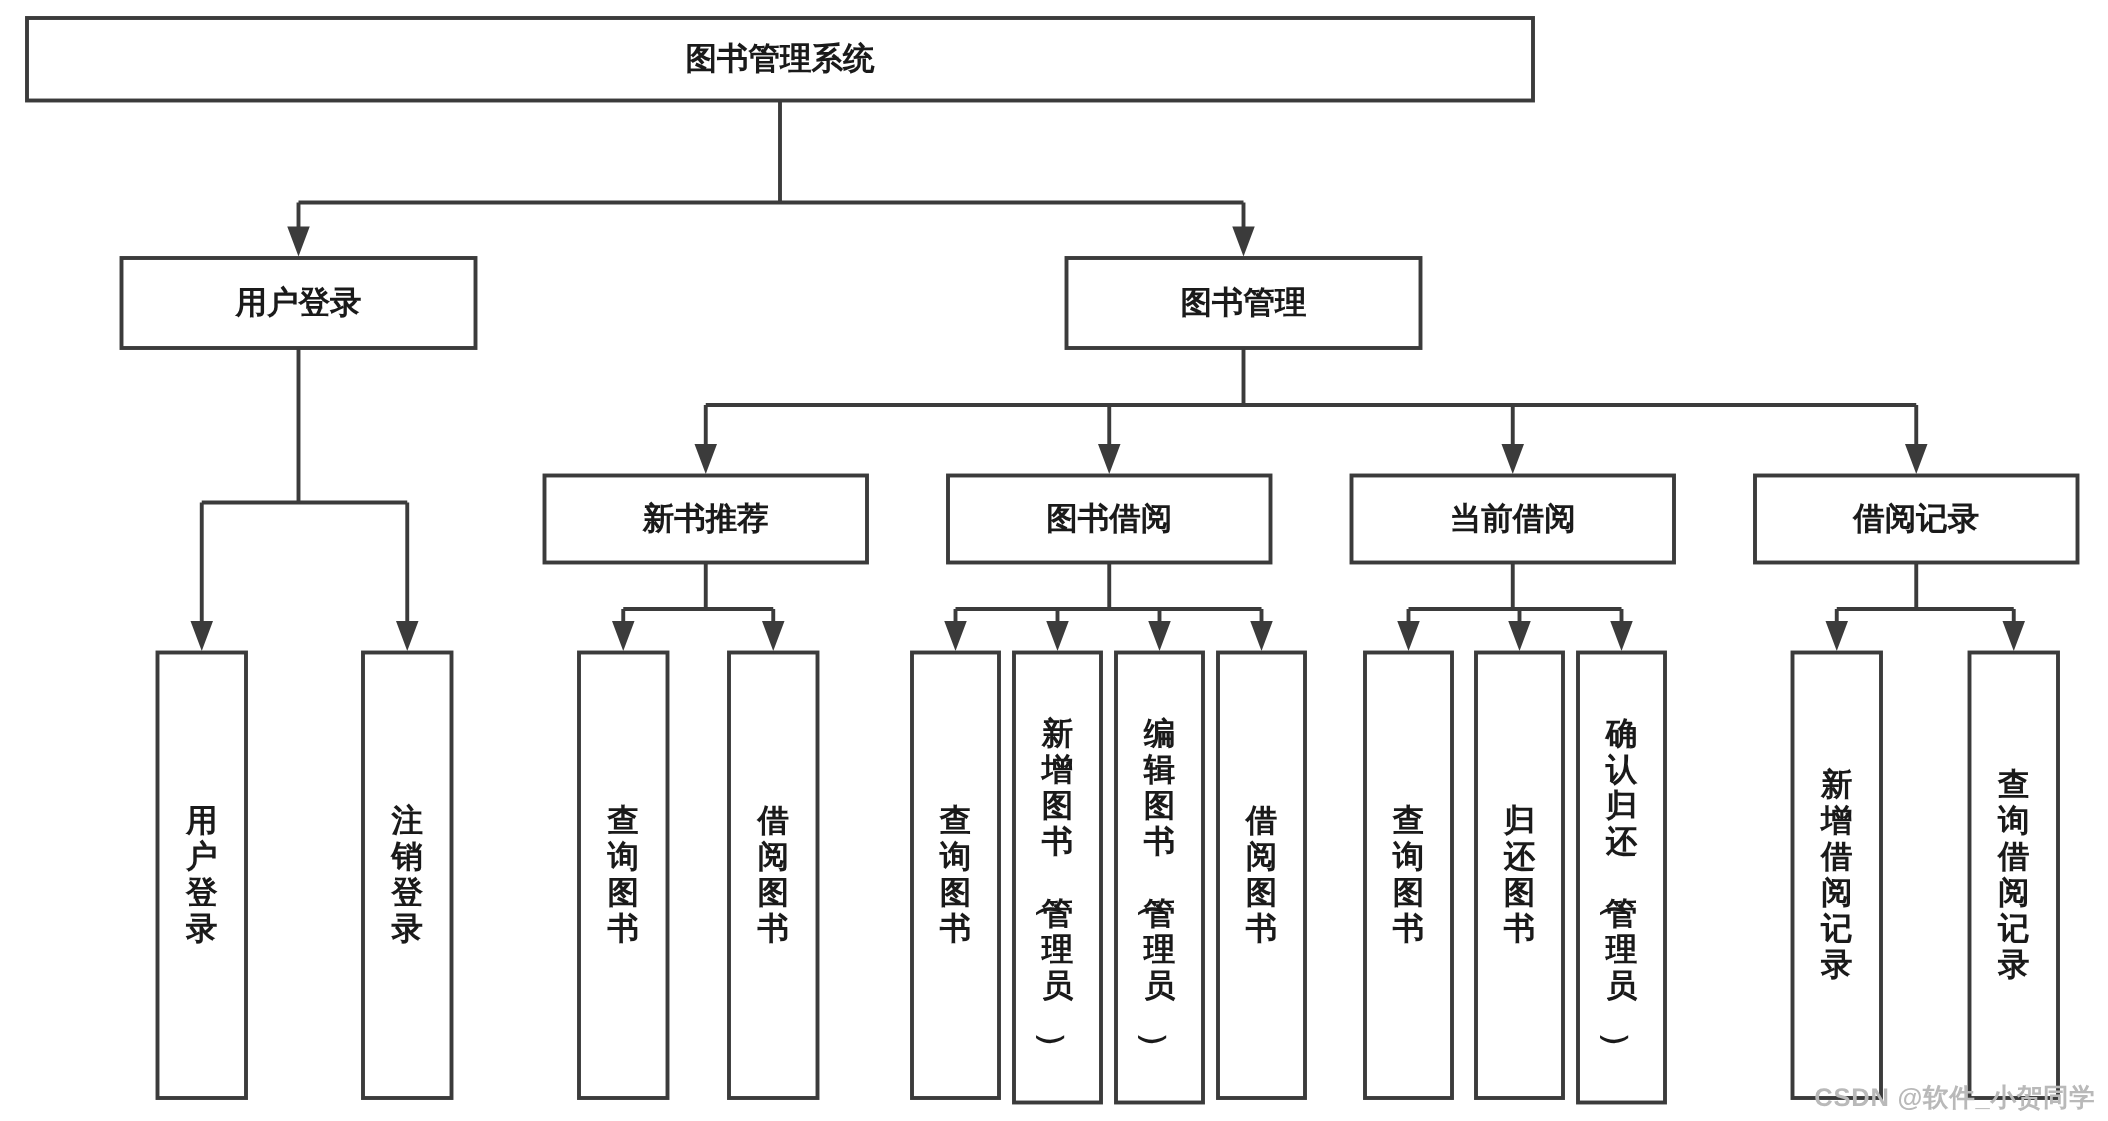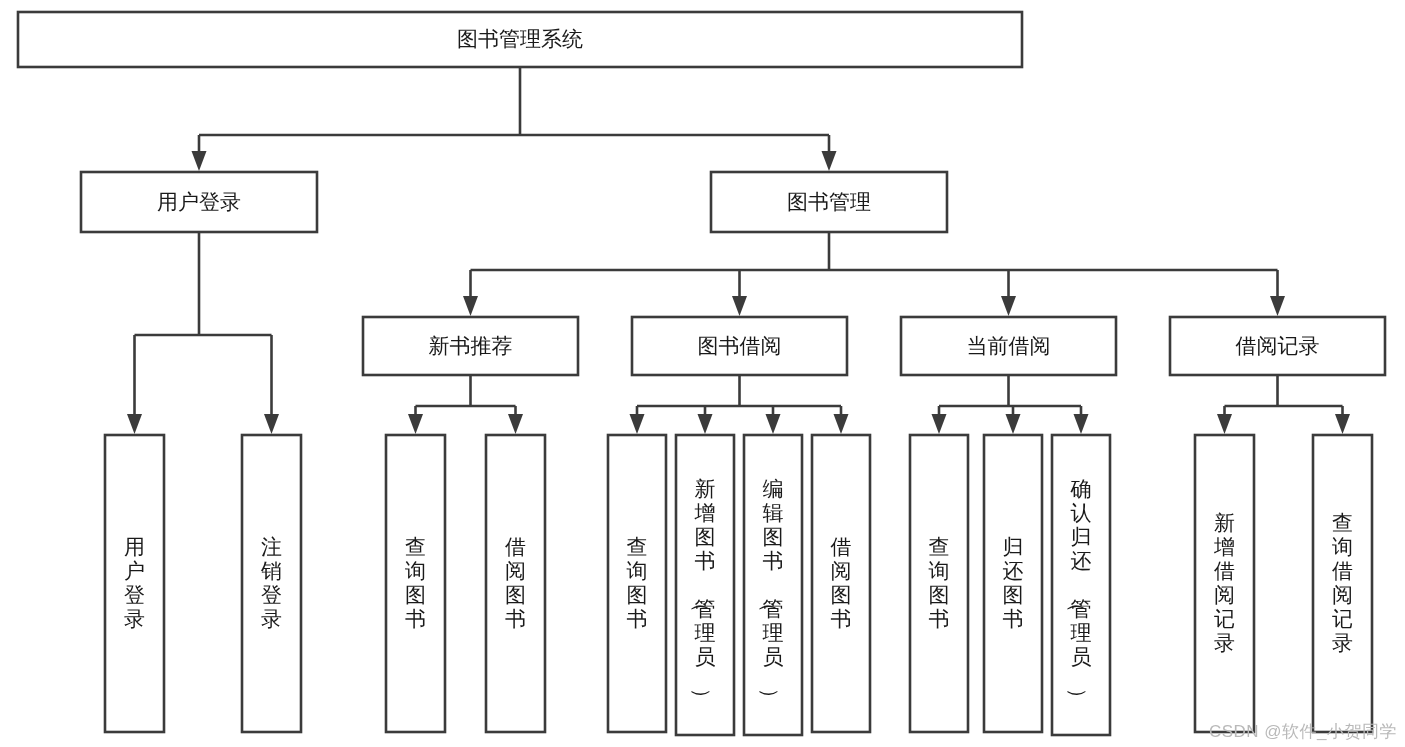--- a/index.html
+++ b/index.html
@@ -12,20 +12,21 @@
     width: 1405px;
     height: 747px;
     font-family: "Liberation Sans", "DejaVu Sans", sans-serif;
     overflow: hidden;
     position: relative;
   }
   #diagram-root {
     position: relative;
     width: 1405px;
     height: 747px;
+    font-weight: bold;
   }
   svg#flow-svg {
     position: absolute;
     left: 0;
     top: 0;
     width: 1405px;
     height: 747px;
     display: block;
   }
   .node-box {

